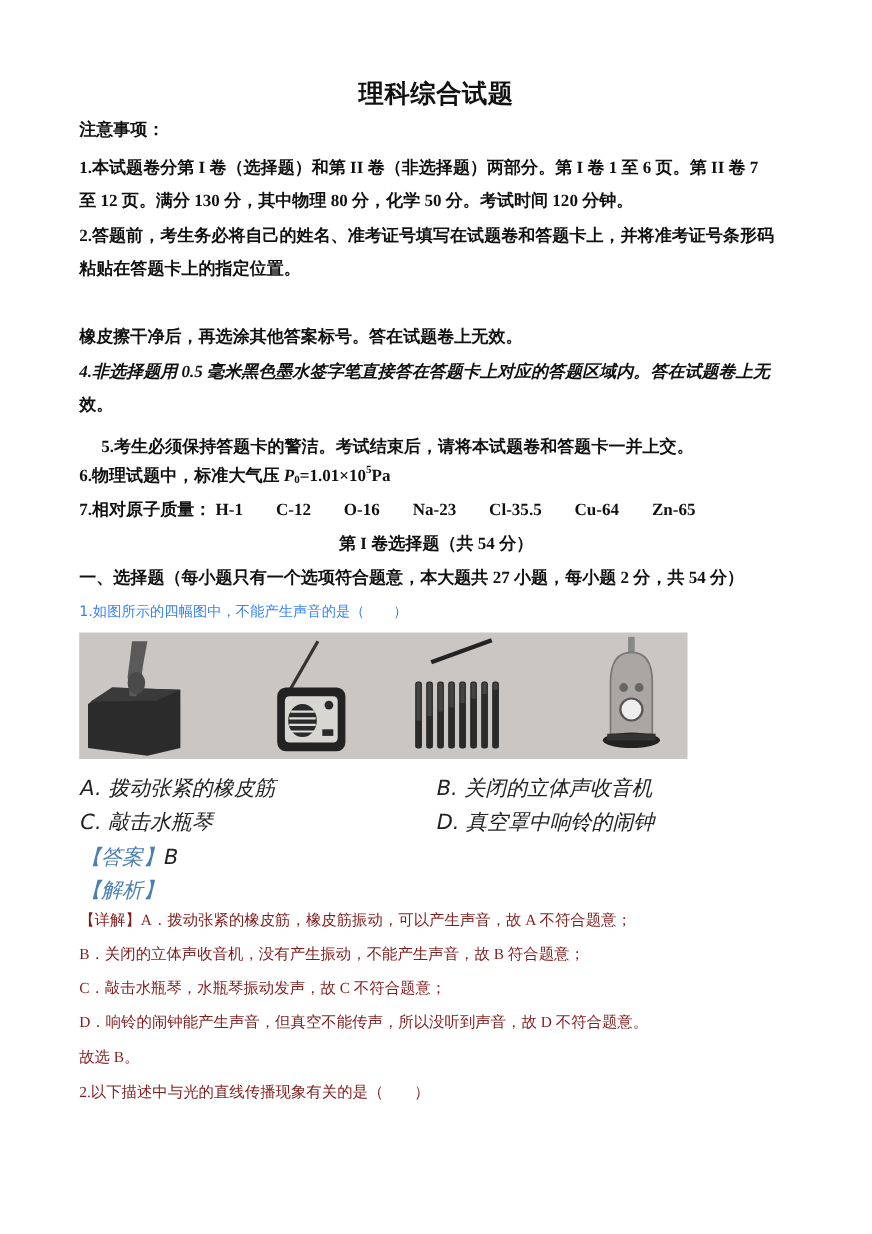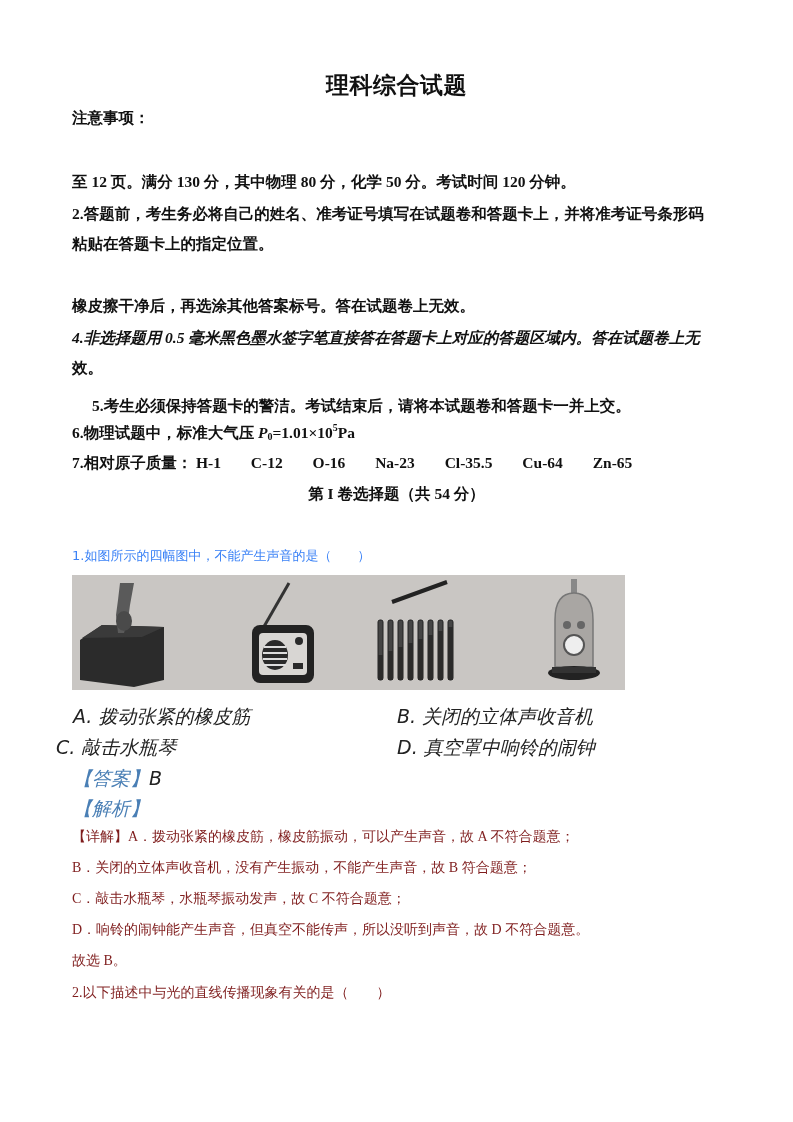--- a/index.html
+++ b/index.html
@@ -26,20 +26,21 @@
 </style>
 </head>
 <body>
 
 <div class="page">
 
   <div class="title">理科综合试题</div>
 
   <div class="line bold" style="top:108px;">注意事项：</div>
 
+  <div class="line bold" style="top:142px;">1.本试题卷分第 I 卷（选择题）和第 II 卷（非选择题）两部分。第 I 卷 1 至 6 页。第 II 卷 7</div>
   <div class="line bold" style="top:172px;">至 12 页。满分 130 分，其中物理 80 分，化学 50 分。考试时间 120 分钟。</div>
 
   <div class="line bold" style="top:204px;">2.答题前，考生务必将自己的姓名、准考证号填写在试题卷和答题卡上，并将准考证号条形码</div>
   <div class="line bold" style="top:234px;">粘贴在答题卡上的指定位置。</div>
 
   <div class="line bold" style="top:296px;">橡皮擦干净后，再选涂其他答案标号。答在试题卷上无效。</div>
 
   <div class="line bold" style="top:328px;font-style:italic;">4.非选择题用 0.5 毫米黑色墨水签字笔直接答在答题卡上对应的答题区域内。答在试题卷上无</div>
   <div class="line bold" style="top:358px;">效。</div>
 
@@ -55,20 +56,21 @@
     <span class="atom">C-12</span>
     <span class="atom">O-16</span>
     <span class="atom">Na-23</span>
     <span class="atom">Cl-35.5</span>
     <span class="atom">Cu-64</span>
     <span class="atom">Zn-65</span>
   </div>
 
   <div class="line bold center" style="top:484px;">第 I 卷选择题（共 54 分）</div>
 
+  <div class="line bold" style="top:515px;">一、选择题（每小题只有一个选项符合题意，本大题共 27 小题，每小题 2 分，共 54 分）</div>
 
   <div class="line reg" style="top:547px; font-size:13px;">1.如图所示的四幅图中，不能产生声音的是（　　）</div>
 
   <div class="figure">
 
     <svg class="fig-item" style="left:0;" width="140" height="115">
       <polygon points="8,65 30,50 92,52 92,105 62,112 8,105" fill="#2b2b2b"></polygon>
       <polygon points="30,50 92,52 70,62 10,63" fill="#3a3a3a"></polygon>
       <path d="M48,8 L62,8 L58,30 L56,45 L52,58 L46,58 L44,40 L46,25 Z" fill="#5a5a5a"></path>
       <ellipse cx="52" cy="46" rx="8" ry="10" fill="#4a4a4a"></ellipse>
@@ -117,21 +119,21 @@
       <circle cx="37" cy="70" r="10" fill="#eee" stroke="#555" stroke-width="2"></circle>
       <circle cx="30" cy="50" r="4" fill="#666"></circle>
       <circle cx="44" cy="50" r="4" fill="#666"></circle>
       <ellipse cx="37" cy="98" rx="26" ry="7" fill="#222"></ellipse>
       <rect x="15" y="92" width="44" height="6" fill="#333"></rect>
     </svg>
   </div>
 
   <div class="opt" style="left:73px; top:704px;">A.  拨动张紧的橡皮筋</div>
   <div class="opt" style="left:397px; top:704px;">B.  关闭的立体声收音机</div>
-  <div class="opt" style="left:56px; top:735px;text-align:right;">C.  敲击水瓶琴</div>
+  <div class="opt" style="left:73px; top:735px;text-align:right;">C.  敲击水瓶琴</div>
   <div class="opt" style="left:397px; top:735px;">D.  真空罩中响铃的闹钟</div>
 
   <div class="opt" style="left:73px; top:766px;">
     <span class="label-blue">【答案】</span><span class="ans-val">B</span>
   </div>
   <div class="opt label-blue" style="left:73px; top:796px;">【解析】</div>
 
   <div class="line serif" style="top:828px;">【详解】A．拨动张紧的橡皮筋，橡皮筋振动，可以产生声音，故 A 不符合题意；</div>
   <div class="line serif" style="top:859px;">B．关闭的立体声收音机，没有产生振动，不能产生声音，故 B 符合题意；</div>
   <div class="line serif" style="top:921px;">D．响铃的闹钟能产生声音，但真空不能传声，所以没听到声音，故 D 不符合题意。</div>

